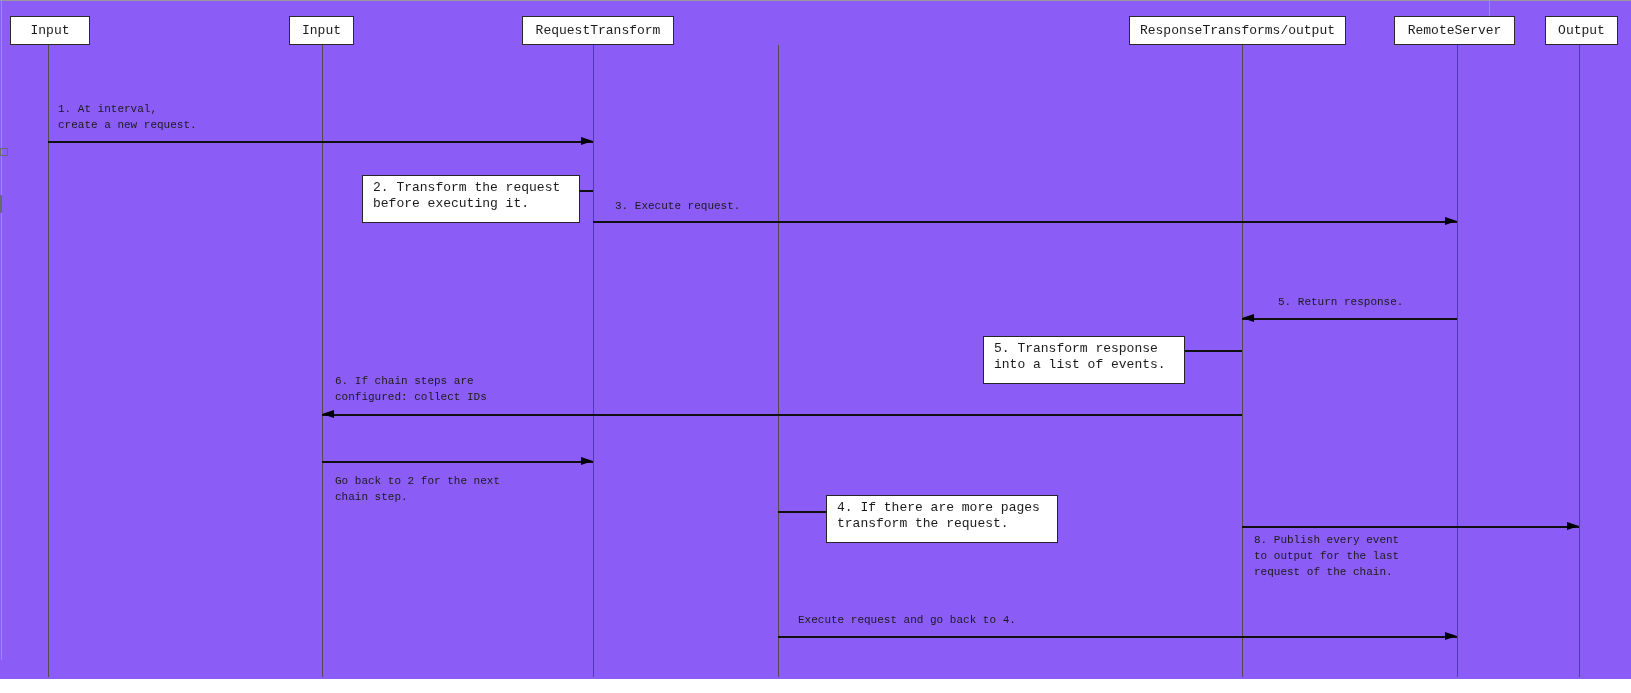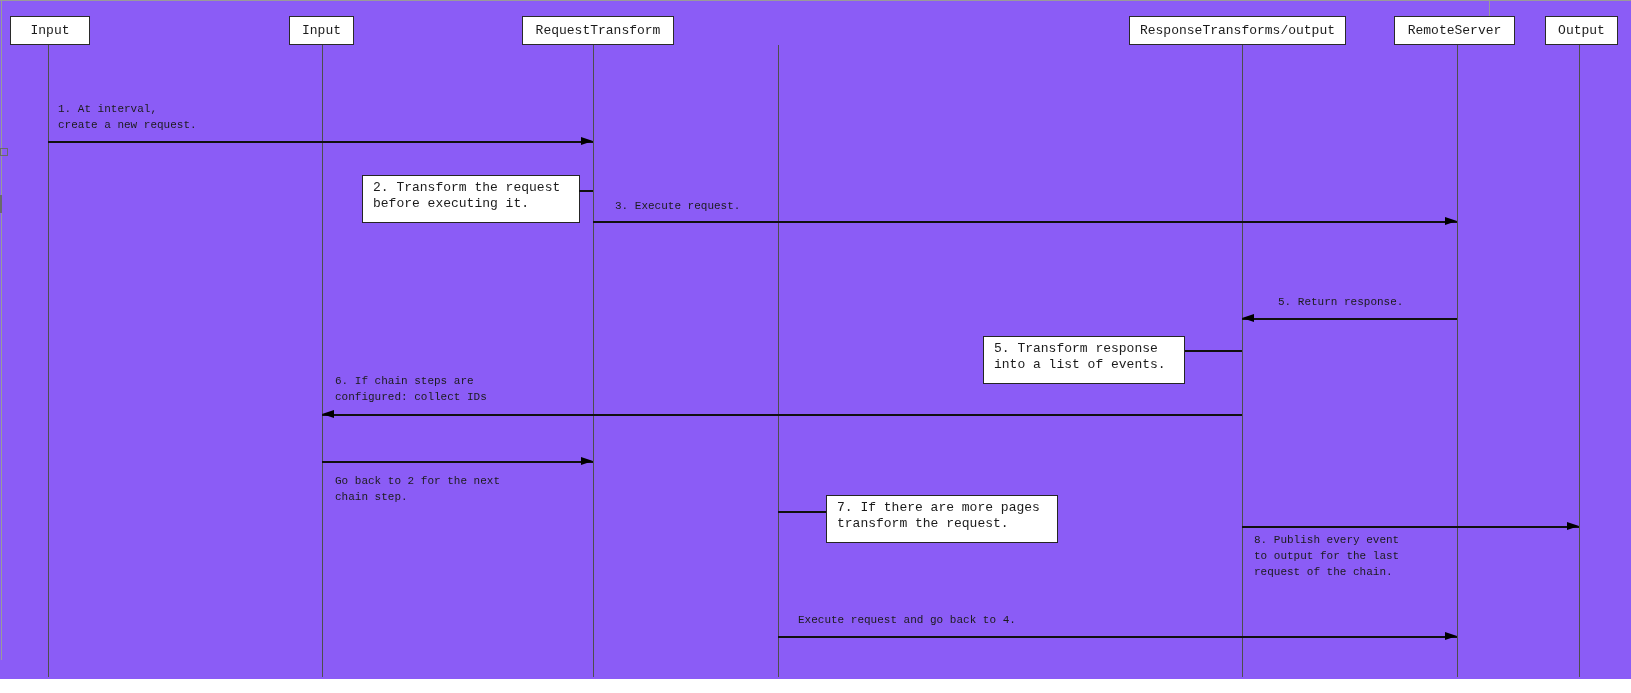--- a/index.html
+++ b/index.html
@@ -96,21 +96,21 @@
 configured: collect IDs</div>
   <div class="mline" style="left:322px;top:414px;width:920px"></div>
   <div class="head-l" style="left:322px;top:410px"></div>
 
   <div class="mline" style="left:322px;top:461px;width:271px"></div>
   <div class="head-r" style="left:581px;top:457px"></div>
   <div class="mlabel" style="left:335px;top:473px">Go back to 2 for the next
 chain step.</div>
 
   <div class="note" style="left:826px;top:495px;width:232px;height:48px">
-    <div class="note-text">7. If there are more pages
+    <div class="note-text">4. If there are more pages
 transform the request.</div>
   </div>
   <div class="mline" style="left:778px;top:511px;width:48px"></div>
 
   <div class="mline" style="left:1242px;top:526px;width:337px"></div>
   <div class="head-r" style="left:1567px;top:522px"></div>
   <div class="mlabel" style="left:1254px;top:532px">8. Publish every event
 to output for the last
 request of the chain.</div>
 

